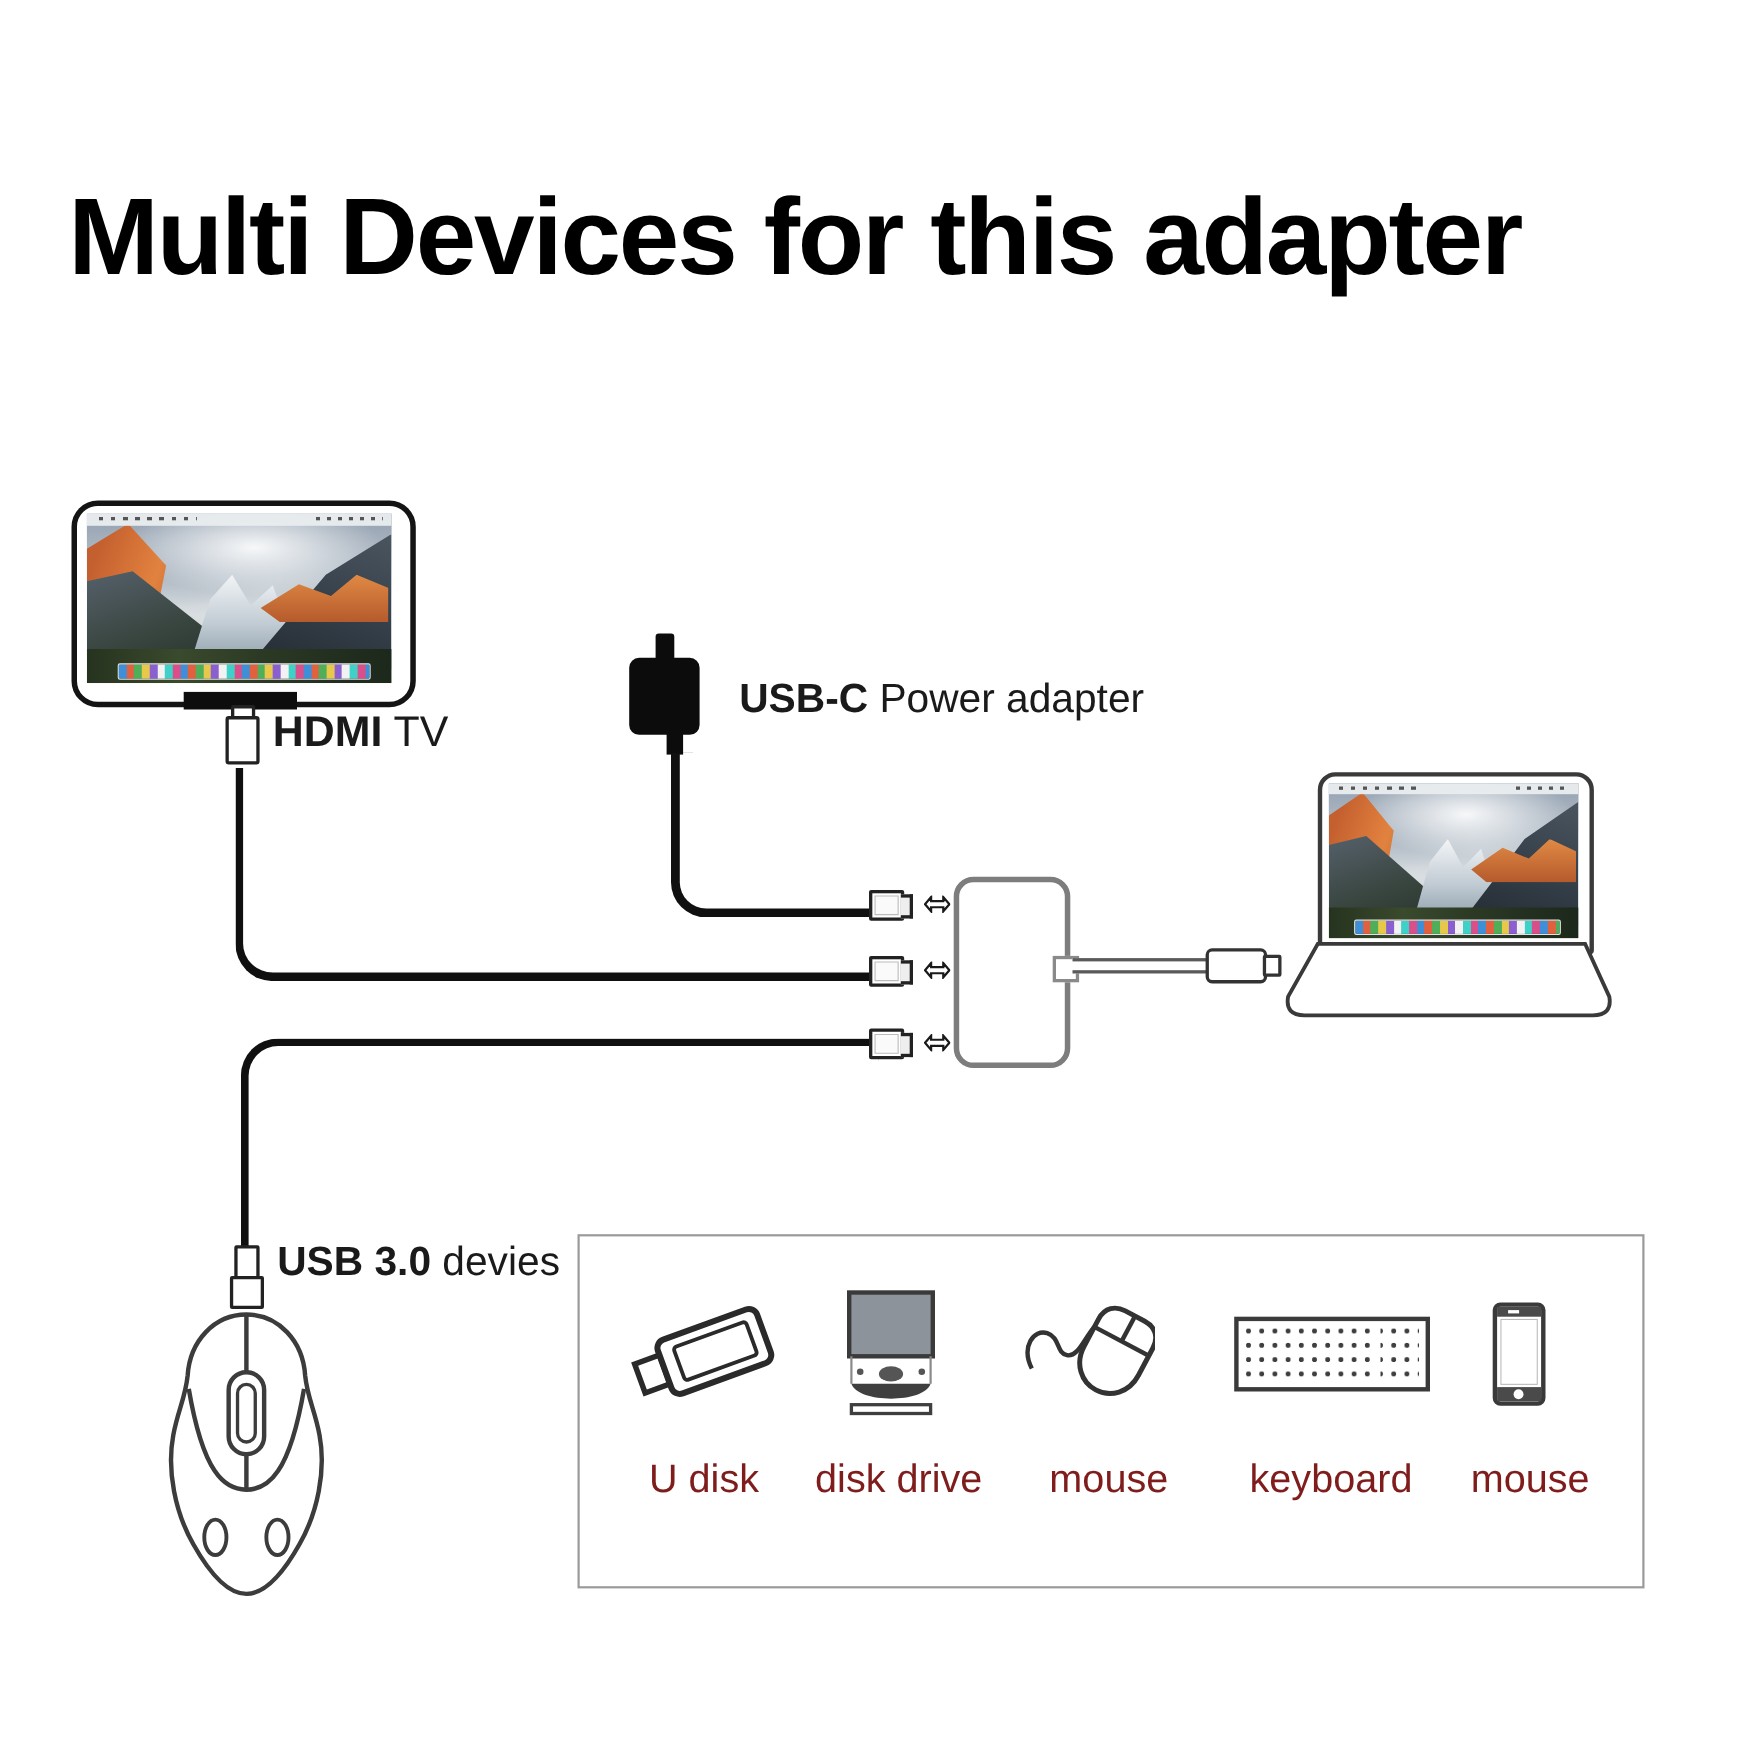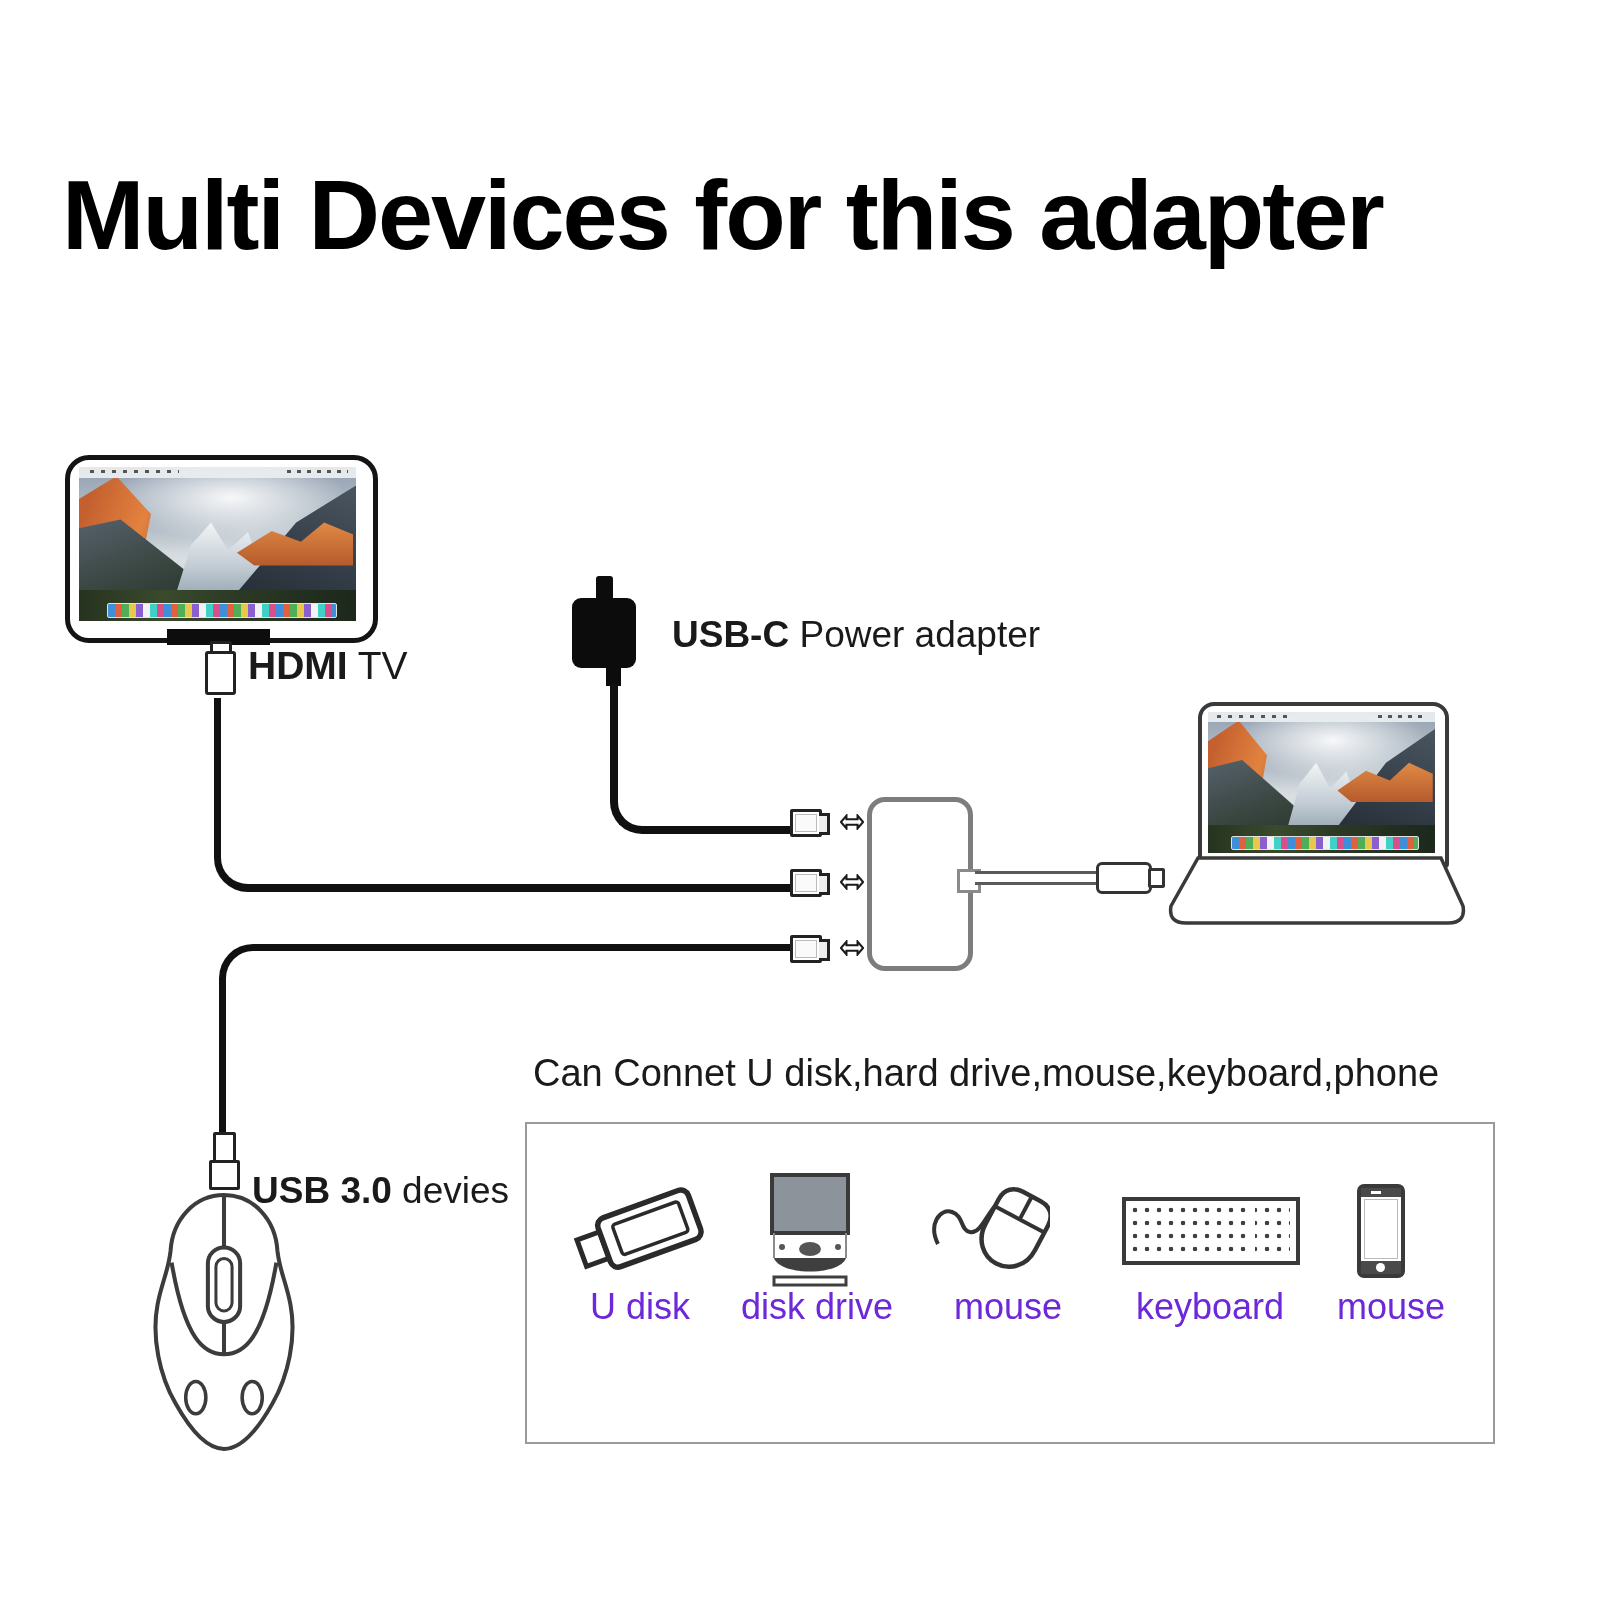--- a/index.html
+++ b/index.html
@@ -87,27 +87,27 @@
 
   
   #lap-screen{left:1198px;top:702px;width:243px;height:158px;background:#fff;
               border:4px solid #3a3a3a;border-radius:16px 16px 4px 4px;}
   #lap-wall{left:1208px;top:712px;width:227px;height:141px;}
   #lap-base{left:1158px;top:856px;width:320px;height:74px;}
 
   
   #mplug-a{left:213px;top:1132px;width:17px;height:28px;border:3px solid #222;background:#fff;border-radius:2px;}
   #mplug-b{left:209px;top:1160px;width:25px;height:24px;border:3px solid #222;background:#fff;border-radius:2px;}
-  #lbl-usb3{left:252px;top:1170px;font-size:37px;}
+  #lbl-usb3{left:252px;top:1126px;font-size:37px;}
   #big-mouse{left:148px;top:1190px;width:152px;height:264px;}
 
   
   #note{left:533px;top:1052px;font-size:38px;}
   #dev-box{left:525px;top:1122px;width:966px;height:318px;background:#fff;border:2px solid #9a9a9a;}
-  .dev-label{position:absolute;top:1286px;font-size:36px;transform:translateX(-50%);white-space:nowrap;color:#6d28d9;}
+  .dev-label{position:absolute;top:1323px;font-size:36px;transform:translateX(-50%);white-space:nowrap;color:#7f1d1d;}
   .dev-icon{position:absolute;}
 
   
   #kbd-icon{left:1122px;top:1197px;width:170px;height:60px;border:4px solid #3a3a3a;background:#fff;}
   #kbd-keys{position:absolute;inset:6px;
             background-image:radial-gradient(circle at 3px 3px,#3f3f3f 2px,transparent 2.6px);
             background-size:12px 13px;}
   #kbd-gap{position:absolute;top:4px;bottom:4px;left:71%;width:8px;background:#fff;}
 
   
@@ -202,21 +202,20 @@
   <svg class="abs" id="big-mouse" viewBox="0 0 150 262">
     <path d="M75,5 C46,5 24,29 22,60 C20,80 13,92 9,114 C3,146 11,184 27,212 C41,237 58,257 75,257 C92,257 109,237 123,212 C139,184 147,146 141,114 C137,92 130,80 128,60 C126,29 104,5 75,5 Z" fill="#fff" stroke="#3c3c3c" stroke-width="4"></path>
     <path d="M23,72 C36,148 55,163 75,163 C95,163 114,148 127,72" fill="none" stroke="#3c3c3c" stroke-width="4"></path>
     <path d="M75,5 L75,57 M75,131 L75,163" stroke="#3c3c3c" stroke-width="4"></path>
     <rect x="59" y="57" width="32" height="74" rx="16" fill="#fff" stroke="#3c3c3c" stroke-width="4"></rect>
     <rect x="67" y="68" width="16" height="52" rx="8" fill="#fff" stroke="#3c3c3c" stroke-width="3"></rect>
     <ellipse cx="47" cy="206" rx="10" ry="16" fill="#fff" stroke="#3c3c3c" stroke-width="3.5"></ellipse>
     <ellipse cx="103" cy="206" rx="10" ry="16" fill="#fff" stroke="#3c3c3c" stroke-width="3.5"></ellipse>
   </svg>
 
-  <div class="abs lbl" id="note">Can Connet U disk,hard drive,mouse,keyboard,phone</div>
   <div class="abs" id="dev-box"></div>
 
   <svg class="dev-icon" style="left:570px;top:1182px;width:135px;height:100px;" viewBox="0 0 135 100">
     <g transform="translate(70,50) rotate(-20)">
       <rect x="-62" y="-14" width="24" height="28" fill="#fff" stroke="#2a2a2a" stroke-width="5"></rect>
       <rect x="-38" y="-26" width="96" height="52" rx="8" fill="#fff" stroke="#2a2a2a" stroke-width="5.5"></rect>
       <rect x="-24" y="-16" width="70" height="32" rx="3" fill="#fff" stroke="#2a2a2a" stroke-width="3.5"></rect>
     </g>
   </svg>
 

